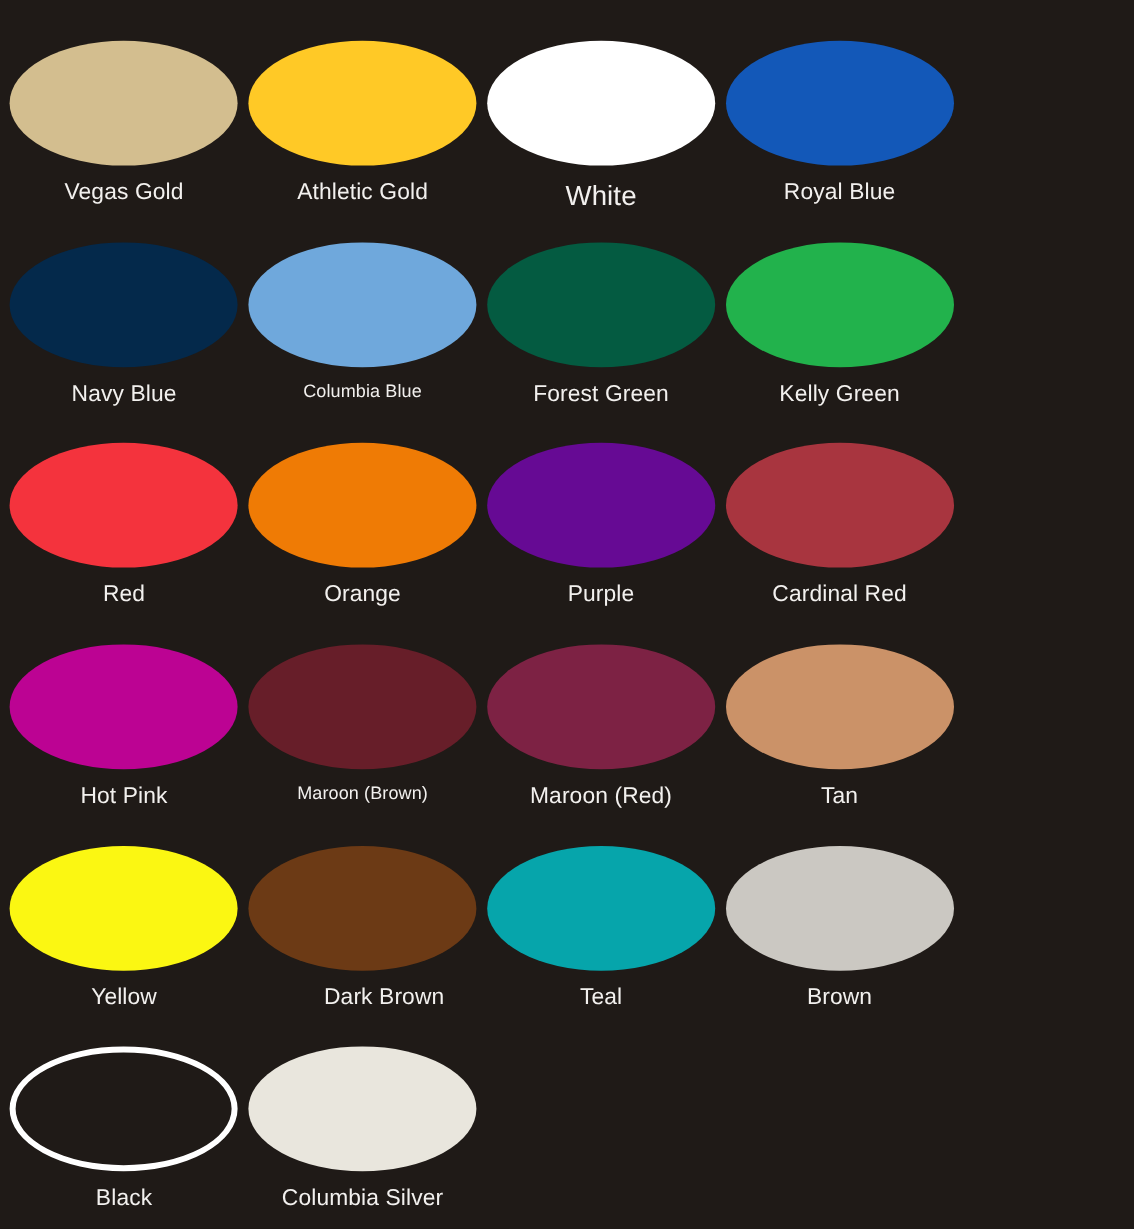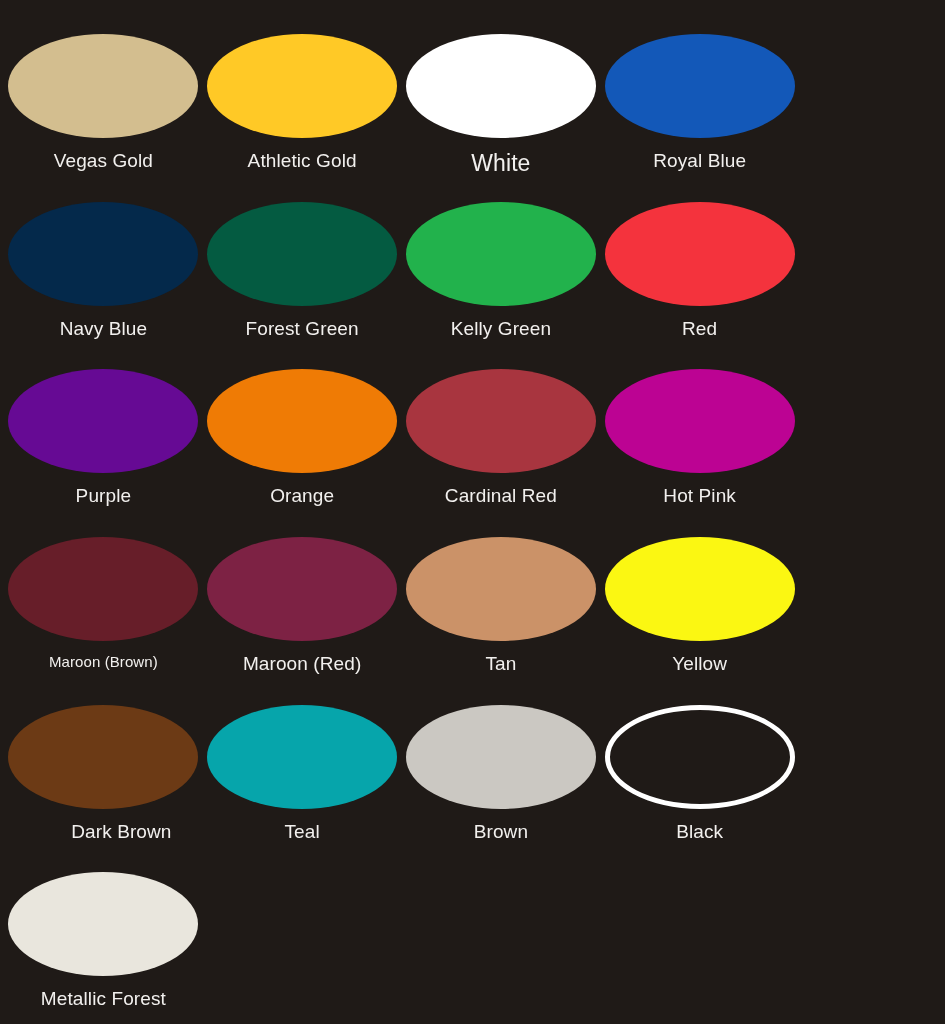--- a/index.html
+++ b/index.html
@@ -107,50 +107,56 @@
         <div class="swatch-label" style="color: rgb(242, 240, 238);">Royal Blue</div>
       </div>
       <div class="swatch-cell">
         <div class="swatch-shape-wrap">
           <div class="swatch-ellipse" title="Navy Blue" style="background: rgb(4, 41, 75);"></div>
         </div>
         <div class="swatch-label" style="color: rgb(242, 240, 238);">Navy Blue</div>
       </div>
       <div class="swatch-cell">
         <div class="swatch-shape-wrap">
+          <div class="swatch-ellipse" title="Columbia Blue" style="background: rgb(111, 168, 220);"></div>
+        </div>
+        <div class="swatch-label size-small" style="color: rgb(242, 240, 238);">Columbia Blue</div>
+      </div>
+      <div class="swatch-cell">
+        <div class="swatch-shape-wrap">
           <div class="swatch-ellipse" title="Forest Green" style="background: rgb(4, 91, 65);"></div>
         </div>
         <div class="swatch-label" style="color: rgb(242, 240, 238);">Forest Green</div>
       </div>
       <div class="swatch-cell">
         <div class="swatch-shape-wrap">
           <div class="swatch-ellipse" title="Kelly Green" style="background: rgb(34, 178, 76);"></div>
         </div>
         <div class="swatch-label" style="color: rgb(242, 240, 238);">Kelly Green</div>
       </div>
       <div class="swatch-cell">
         <div class="swatch-shape-wrap">
           <div class="swatch-ellipse" title="Red" style="background: rgb(244, 51, 61);"></div>
         </div>
         <div class="swatch-label" style="color: rgb(242, 240, 238);">Red</div>
       </div>
       <div class="swatch-cell">
         <div class="swatch-shape-wrap">
+          <div class="swatch-ellipse" title="Orange" style="background: rgb(239, 123, 5);"></div>
+        </div>
+        <div class="swatch-label" style="color: rgb(242, 240, 238);">Orange</div>
+      </div>
+      <div class="swatch-cell">
+        <div class="swatch-shape-wrap">
           <div class="swatch-ellipse" title="Purple" style="background: rgb(102, 10, 148);"></div>
         </div>
         <div class="swatch-label" style="color: rgb(242, 240, 238);">Purple</div>
       </div>
       <div class="swatch-cell">
         <div class="swatch-shape-wrap">
-          <div class="swatch-ellipse" title="Orange" style="background: rgb(239, 123, 5);"></div>
-        </div>
-        <div class="swatch-label" style="color: rgb(242, 240, 238);">Orange</div>
-      </div>
-      <div class="swatch-cell">
-        <div class="swatch-shape-wrap">
           <div class="swatch-ellipse" title="Cardinal Red" style="background: rgb(168, 53, 63);"></div>
         </div>
         <div class="swatch-label" style="color: rgb(242, 240, 238);">Cardinal Red</div>
       </div>
       <div class="swatch-cell">
         <div class="swatch-shape-wrap">
           <div class="swatch-ellipse" title="Hot Pink" style="background: rgb(188, 3, 147);"></div>
         </div>
         <div class="swatch-label" style="color: rgb(242, 240, 238);">Hot Pink</div>
       </div>
@@ -199,16 +205,16 @@
       <div class="swatch-cell">
         <div class="swatch-shape-wrap">
           <div class="swatch-ellipse outline-only" title="Black" style="background: rgb(31, 26, 23);"></div>
         </div>
         <div class="swatch-label" style="color: rgb(242, 240, 238);">Black</div>
       </div>
       <div class="swatch-cell">
         <div class="swatch-shape-wrap">
           <div class="swatch-ellipse" title="Metallic Silver" style="background: rgb(233, 230, 221);"></div>
         </div>
-        <div class="swatch-label" style="color: rgb(242, 240, 238);">Metallic Forest</div>
+        <div class="swatch-label" style="color: rgb(242, 240, 238);">Columbia Silver</div>
       </div>
     </div>
 </div>
 
 </body></html>

